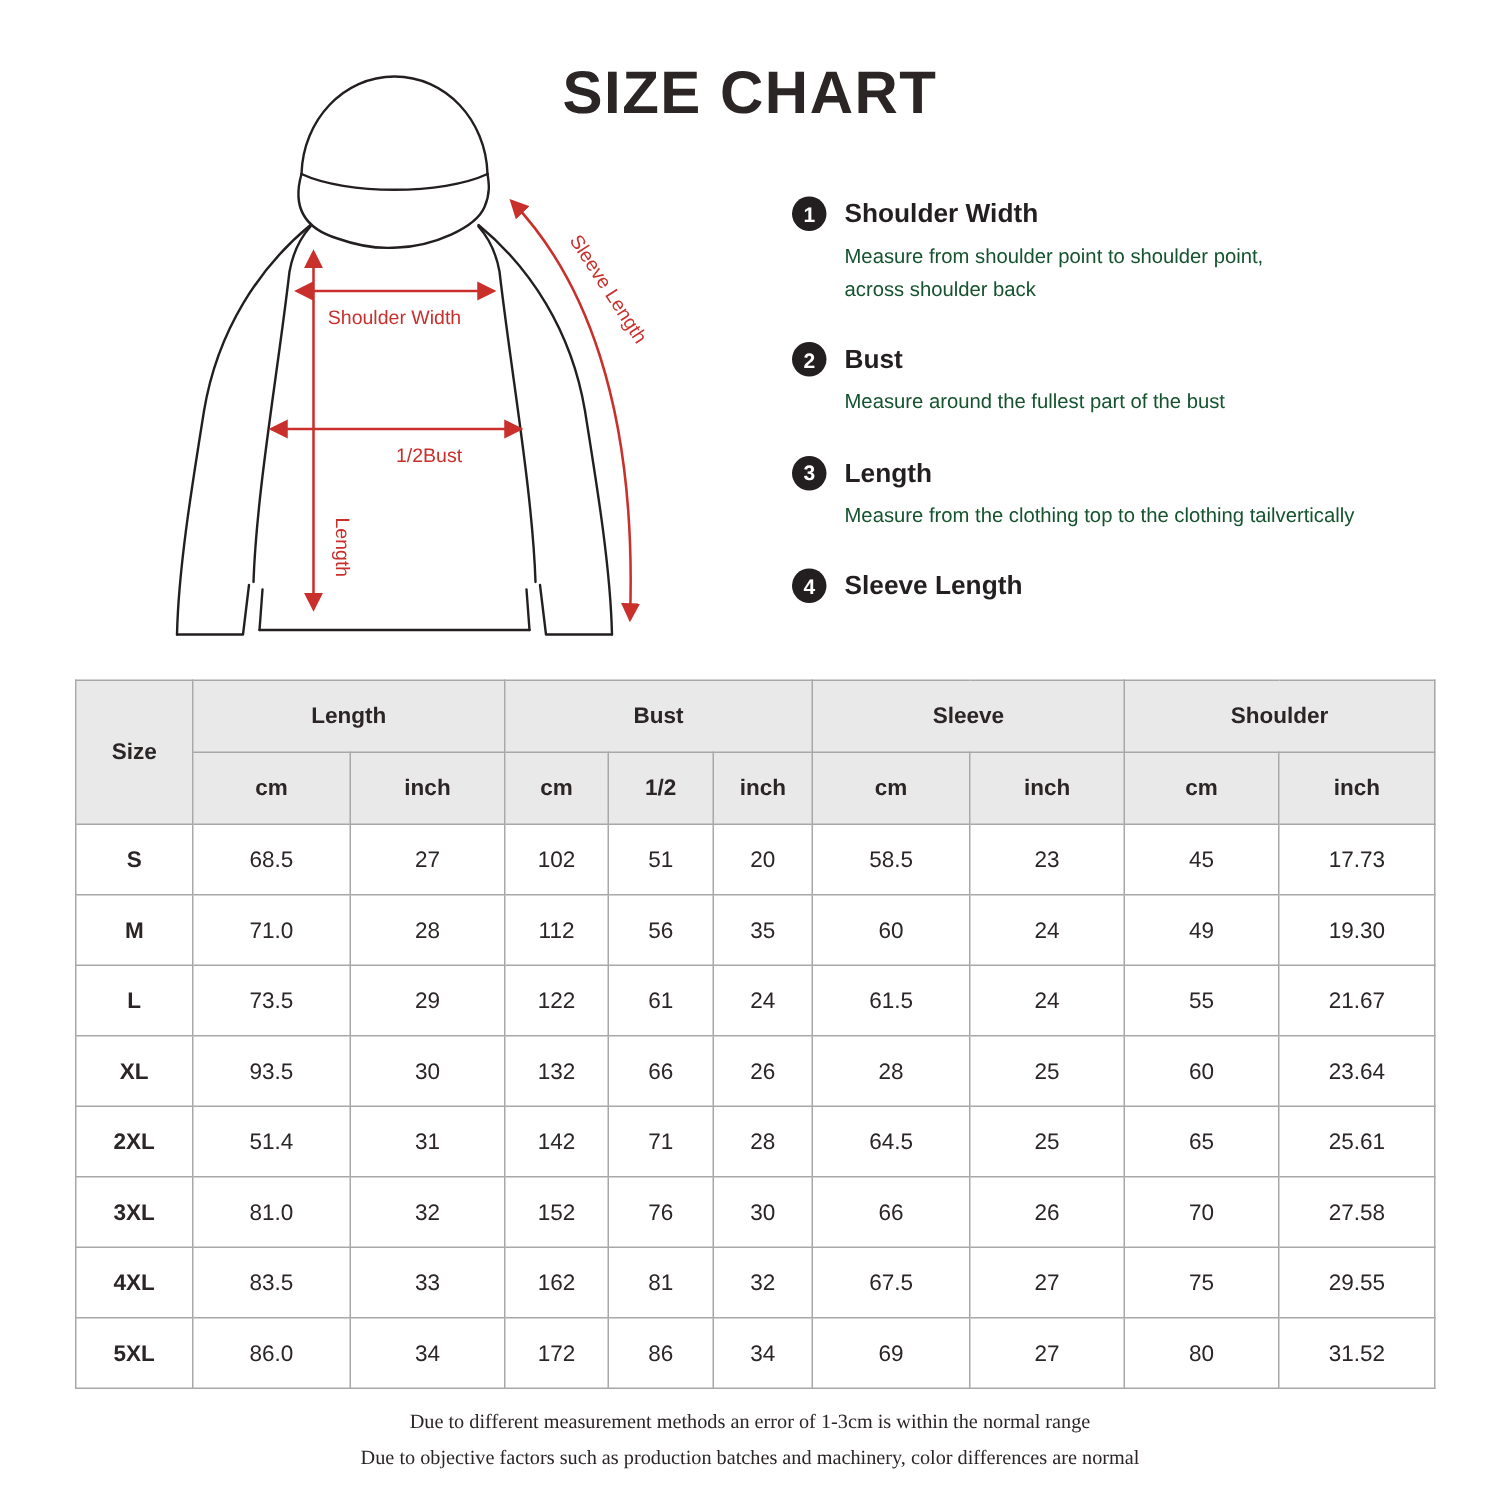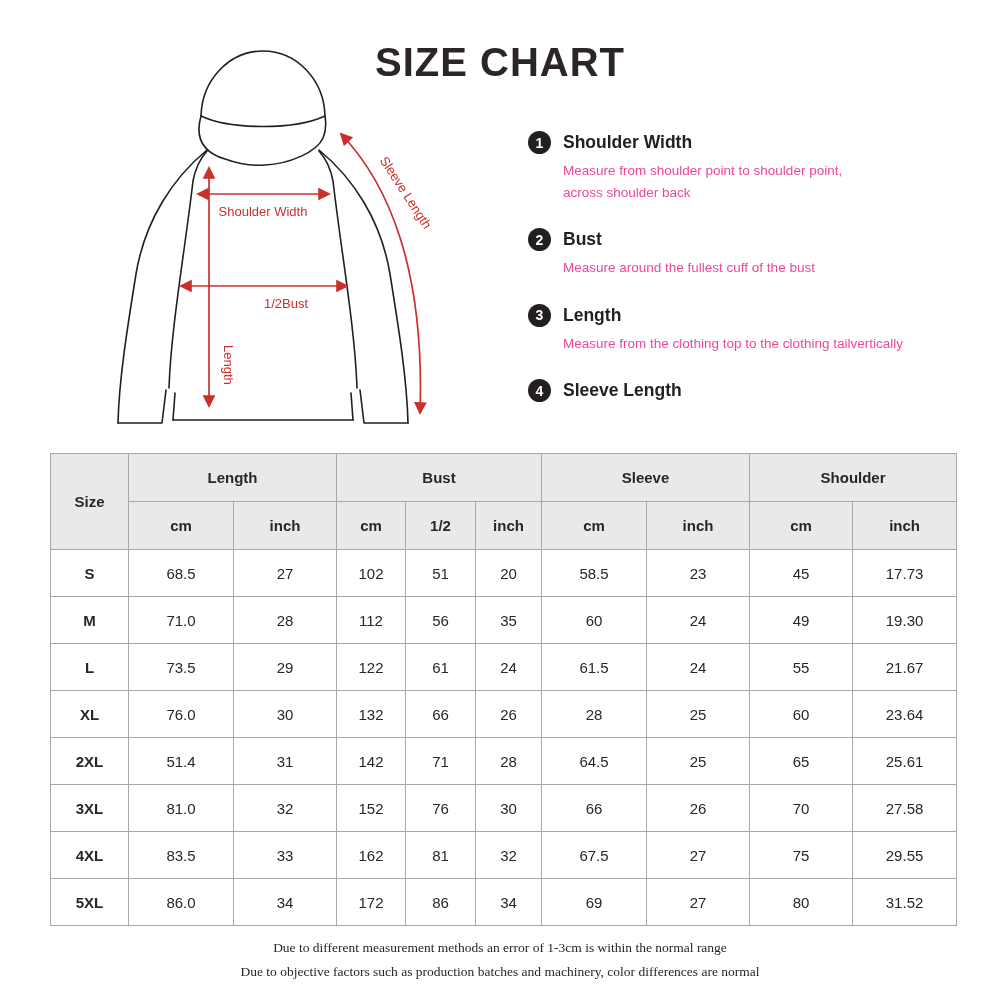--- a/index.html
+++ b/index.html
@@ -14,21 +14,21 @@
   .hoodie-figure { position: absolute; left: 103px; top: 38px; width: 362px; height: 407px; }
 
   .howto { position: absolute; left: 528px; top: 131px; width: 432px; }
   .howto-item { margin-bottom: 25px; }
   .howto-head { display: flex; align-items: center; gap: 12px; }
   .num-badge { width: 23px; height: 23px; border-radius: 50%; background: #231f20;
     color: #fff; font-size: 14px; font-weight: 700; display: flex;
     align-items: center; justify-content: center; flex: 0 0 23px; }
   .howto-title { font-size: 17.5px; font-weight: 700; color: #231f20; }
   .howto-desc { margin: 6px 0 0 35px; font-size: 13.5px; line-height: 1.6;
-    color: #ec4899; white-space: pre-line; }
+    color: #14532d; white-space: pre-line; }
 
   .size-table { position: absolute; left: 50px; top: 453px; width: 906px;
     border-collapse: collapse; table-layout: fixed; }
   .size-table th, .size-table td { border: 1px solid #a8a8a8; text-align: center;
     vertical-align: middle; font-size: 15px; }
   .size-table thead th { background: #e9e9e9; font-weight: 700; height: 48px; color: #2b2526; }
   .size-table tbody td { background: #ffffff; height: 47px; font-weight: 400; color: #2b2526; }
   .size-table tbody td.size-cell { font-weight: 700; }
 
   .footnotes { position: absolute; left: 0; right: 0; top: 936px; text-align: center; }
@@ -95,21 +95,21 @@
         <span class="howto-title">Shoulder Width</span>
       </div>
       <p class="howto-desc">Measure from shoulder point to shoulder point,
 across shoulder back</p>
     </div>
     <div class="howto-item">
       <div class="howto-head">
         <span class="num-badge">2</span>
         <span class="howto-title">Bust</span>
       </div>
-      <p class="howto-desc">Measure around the fullest cuff of the bust</p>
+      <p class="howto-desc">Measure around the fullest part of the bust</p>
     </div>
     <div class="howto-item">
       <div class="howto-head">
         <span class="num-badge">3</span>
         <span class="howto-title">Length</span>
       </div>
       <p class="howto-desc">Measure from the clothing top to the clothing tailvertically</p>
     </div>
     <div class="howto-item">
       <div class="howto-head">
@@ -184,21 +184,21 @@
         <td>122</td>
         <td>61</td>
         <td>24</td>
         <td>61.5</td>
         <td>24</td>
         <td>55</td>
         <td>21.67</td>
       </tr>
       <tr>
         <td class="size-cell">XL</td>
-        <td>76.0</td>
+        <td>93.5</td>
         <td>30</td>
         <td>132</td>
         <td>66</td>
         <td>26</td>
         <td>28</td>
         <td>25</td>
         <td>60</td>
         <td>23.64</td>
       </tr>
       <tr>

